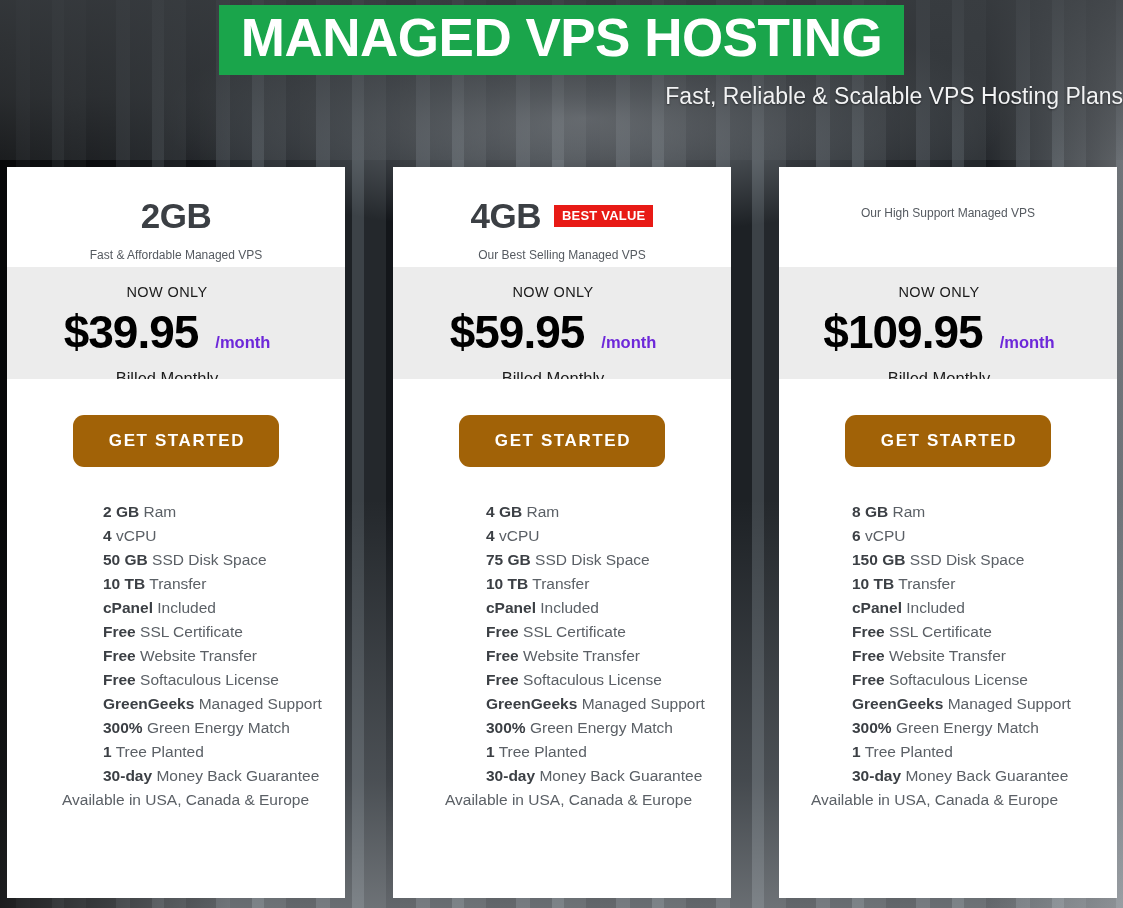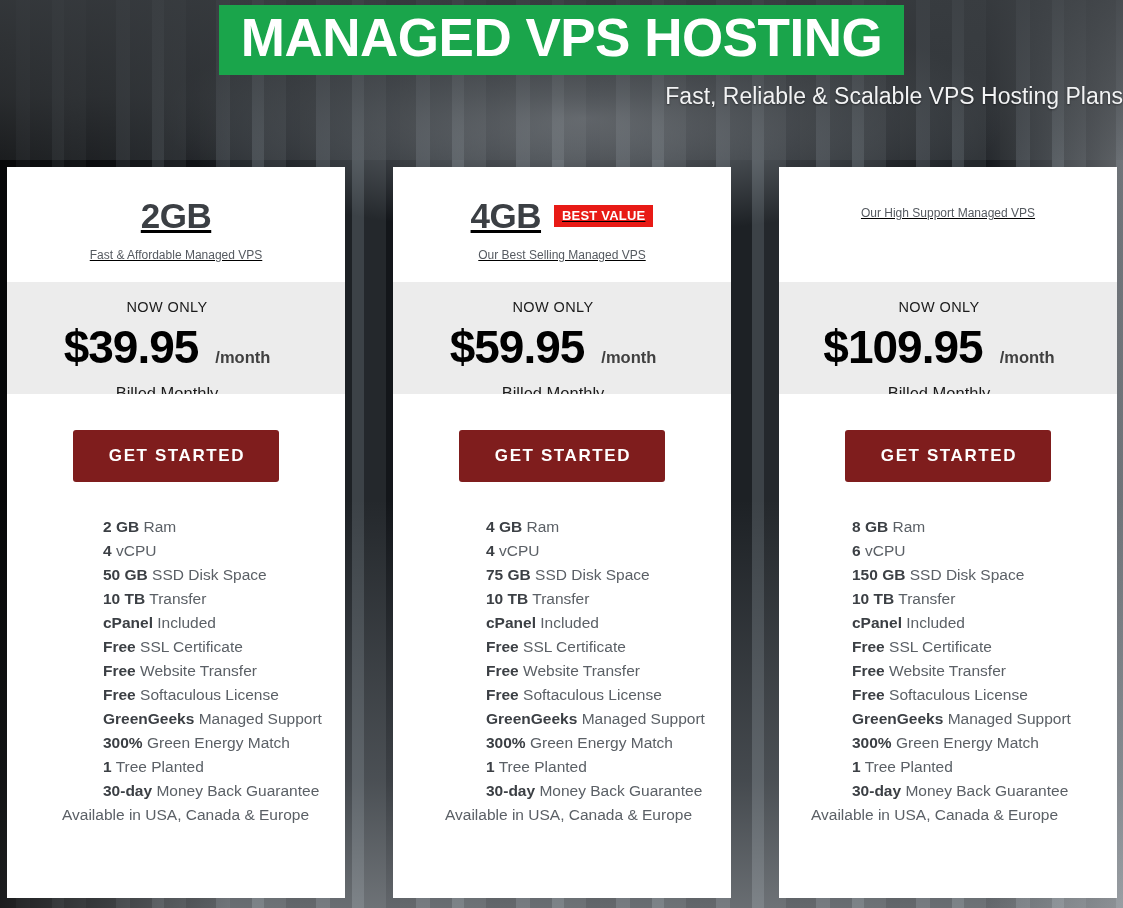--- a/index.html
+++ b/index.html
@@ -108,22 +108,21 @@
     width: 338px;
     background: #ffffff;
     display: flex;
     flex-direction: column;
   }
 
   .card-head {
     background: #ffffff;
     padding: 28px 16px 20px 16px;
     text-align: center;
-    height: 115px;
-    text-decoration: underline;
+    height: 100px;
   }
 
   .plan-row {
     display: flex;
     align-items: center;
     justify-content: center;
     gap: 13px;
     height: 42px;
   }
 
@@ -175,49 +174,49 @@
   .price-amount {
     font-size: 46px;
     font-weight: bold;
     color: #000000;
     letter-spacing: -1px;
   }
 
   .price-period {
     font-size: 16.5px;
     font-weight: bold;
-    color: #404040;
+    color: #6d28d9;
     margin-left: 17px;
   }
 
   .billed {
     margin-top: 14px;
     font-size: 16.5px;
     color: #1b1b1b;
   }
 
   .card-body {
     flex: 1;
     background: #ffffff;
     padding: 36px 0 0 0;
     display: flex;
     flex-direction: column;
     align-items: center;
   }
 
   .cta-button {
     display: inline-block;
-    background: #7f1d1d;
+    background: #a16207;
     color: #ffffff;
     font-size: 17px;
     font-weight: bold;
     letter-spacing: 1.6px;
     padding: 16px 34px 16px 36px;
     border: none;
-    border-radius: 3px;
+    border-radius: 11px;
     cursor: pointer;
     font-family: "Liberation Sans", sans-serif;
     white-space: nowrap;
   }
 
   .features {
     list-style: none;
     margin-top: 33px;
     width: 100%;
     padding-left: 55px;

